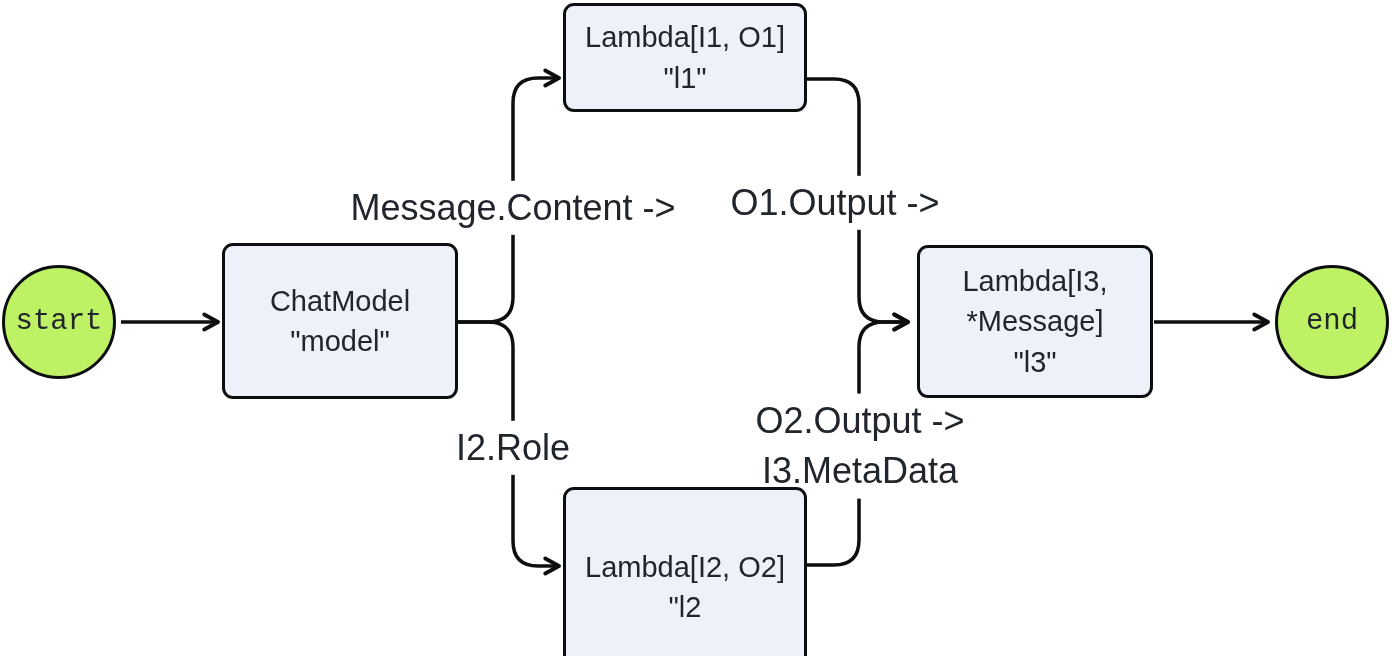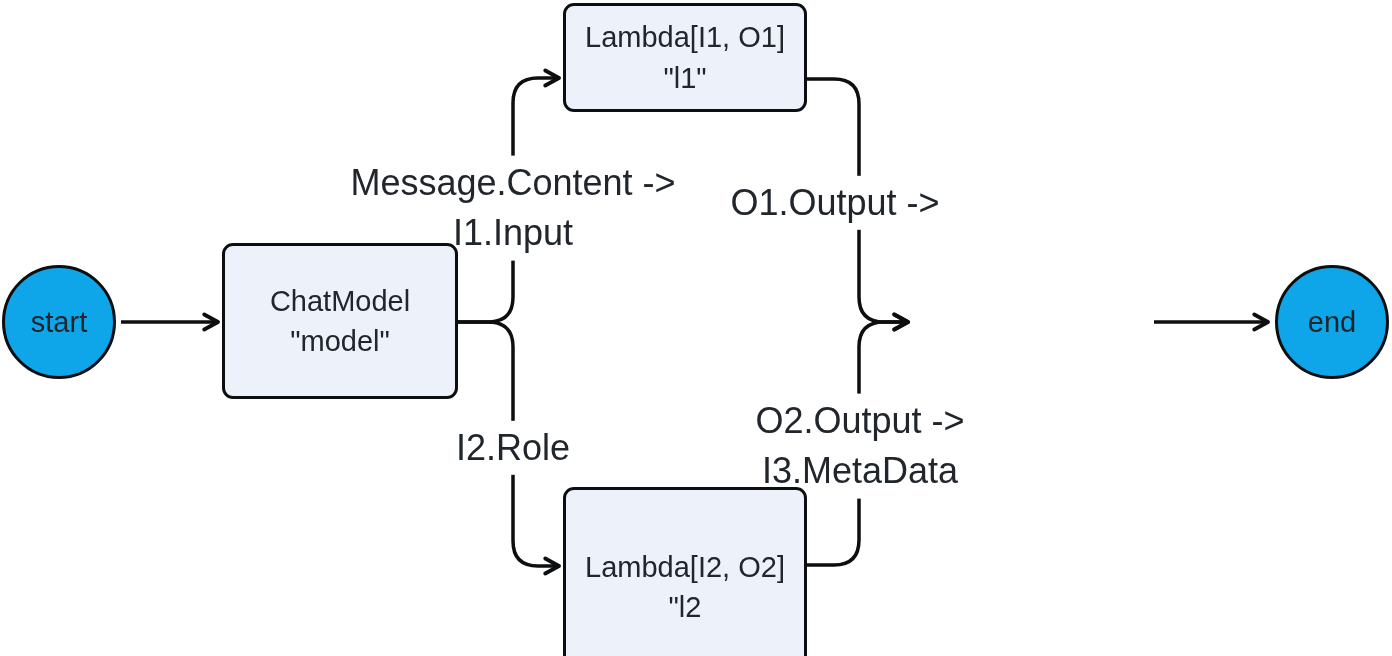--- a/index.html
+++ b/index.html
@@ -39,22 +39,23 @@
     color: #21262c;
     font-size: 29px;
     line-height: 1.38;
     z-index: 3;
   }
   .node.box {
     background: #edf1fa;
     border-radius: 11px;
   }
   .node.terminal {
-    background: #0ea5e9;
+    background: #bef264;
     border-radius: 50%;
+    font-family: Liberation Mono, monospace;
   }
   .edge-label {
     position: absolute;
     transform: translate(-50%, -50%);
     background: #ffffff;
     color: #21262c;
     font-size: 36px;
     line-height: 1.4;
     text-align: center;
     padding: 2px 8px;
@@ -79,21 +80,20 @@
     <path class="edge" d="M 121 322 H 218" marker-end="url(#arrowhead)"></path>
     <path class="edge" d="M 458 322 H 488 Q 513 322 513 297 V 103 Q 513 78 538 78 H 559" marker-end="url(#arrowhead)"></path>
     <path class="edge" d="M 458 322 H 488 Q 513 322 513 347 V 541 Q 513 566 538 566 H 559" marker-end="url(#arrowhead)"></path>
     <path class="edge" d="M 807 79 H 834 Q 859 79 859 104 V 297 Q 859 322 884 322 H 908" marker-end="url(#arrowhead)"></path>
     <path class="edge" d="M 807 565 H 834 Q 859 565 859 540 V 347 Q 859 322 884 322 H 908" marker-end="url(#arrowhead)"></path>
     <path class="edge" d="M 1154 322 H 1268" marker-end="url(#arrowhead)"></path>
   </svg>
 
   <div class="edge-label" style="left:513px; top:208px;">
     <span>Message.Content -&gt;</span>
-    <span>I1.Input</span>
   </div>
   <div class="edge-label" style="left:835px; top:203px;">
     <span>O1.Output -&gt;</span>
   </div>
   <div class="edge-label" style="left:513px; top:448px;">
     <span>I2.Role</span>
   </div>
   <div class="edge-label" style="left:860px; top:446px;">
     <span>O2.Output -&gt;</span>
     <span>I3.MetaData</span>
@@ -111,18 +111,23 @@
   <div class="node box" style="left:563px; top:3px; width:244px; height:109px;">
     <span>Lambda[I1, O1]</span>
     <span>"l1"</span>
   </div>
 
   <div class="node box" style="left:563px; top:487px; width:244px; height:200px;">
     <span>Lambda[I2, O2]</span>
     <span>"l2</span>
   </div>
 
+  <div class="node box" style="left:917px; top:245px; width:236px; height:153px;">
+    <span>Lambda[I3,</span>
+    <span>*Message]</span>
+    <span>"l3"</span>
+  </div>
 
   <div class="node terminal" style="left:1275px; top:265px; width:114px; height:114px;">
     <span>end</span>
   </div>
 
 </div>
 
 </body></html>

